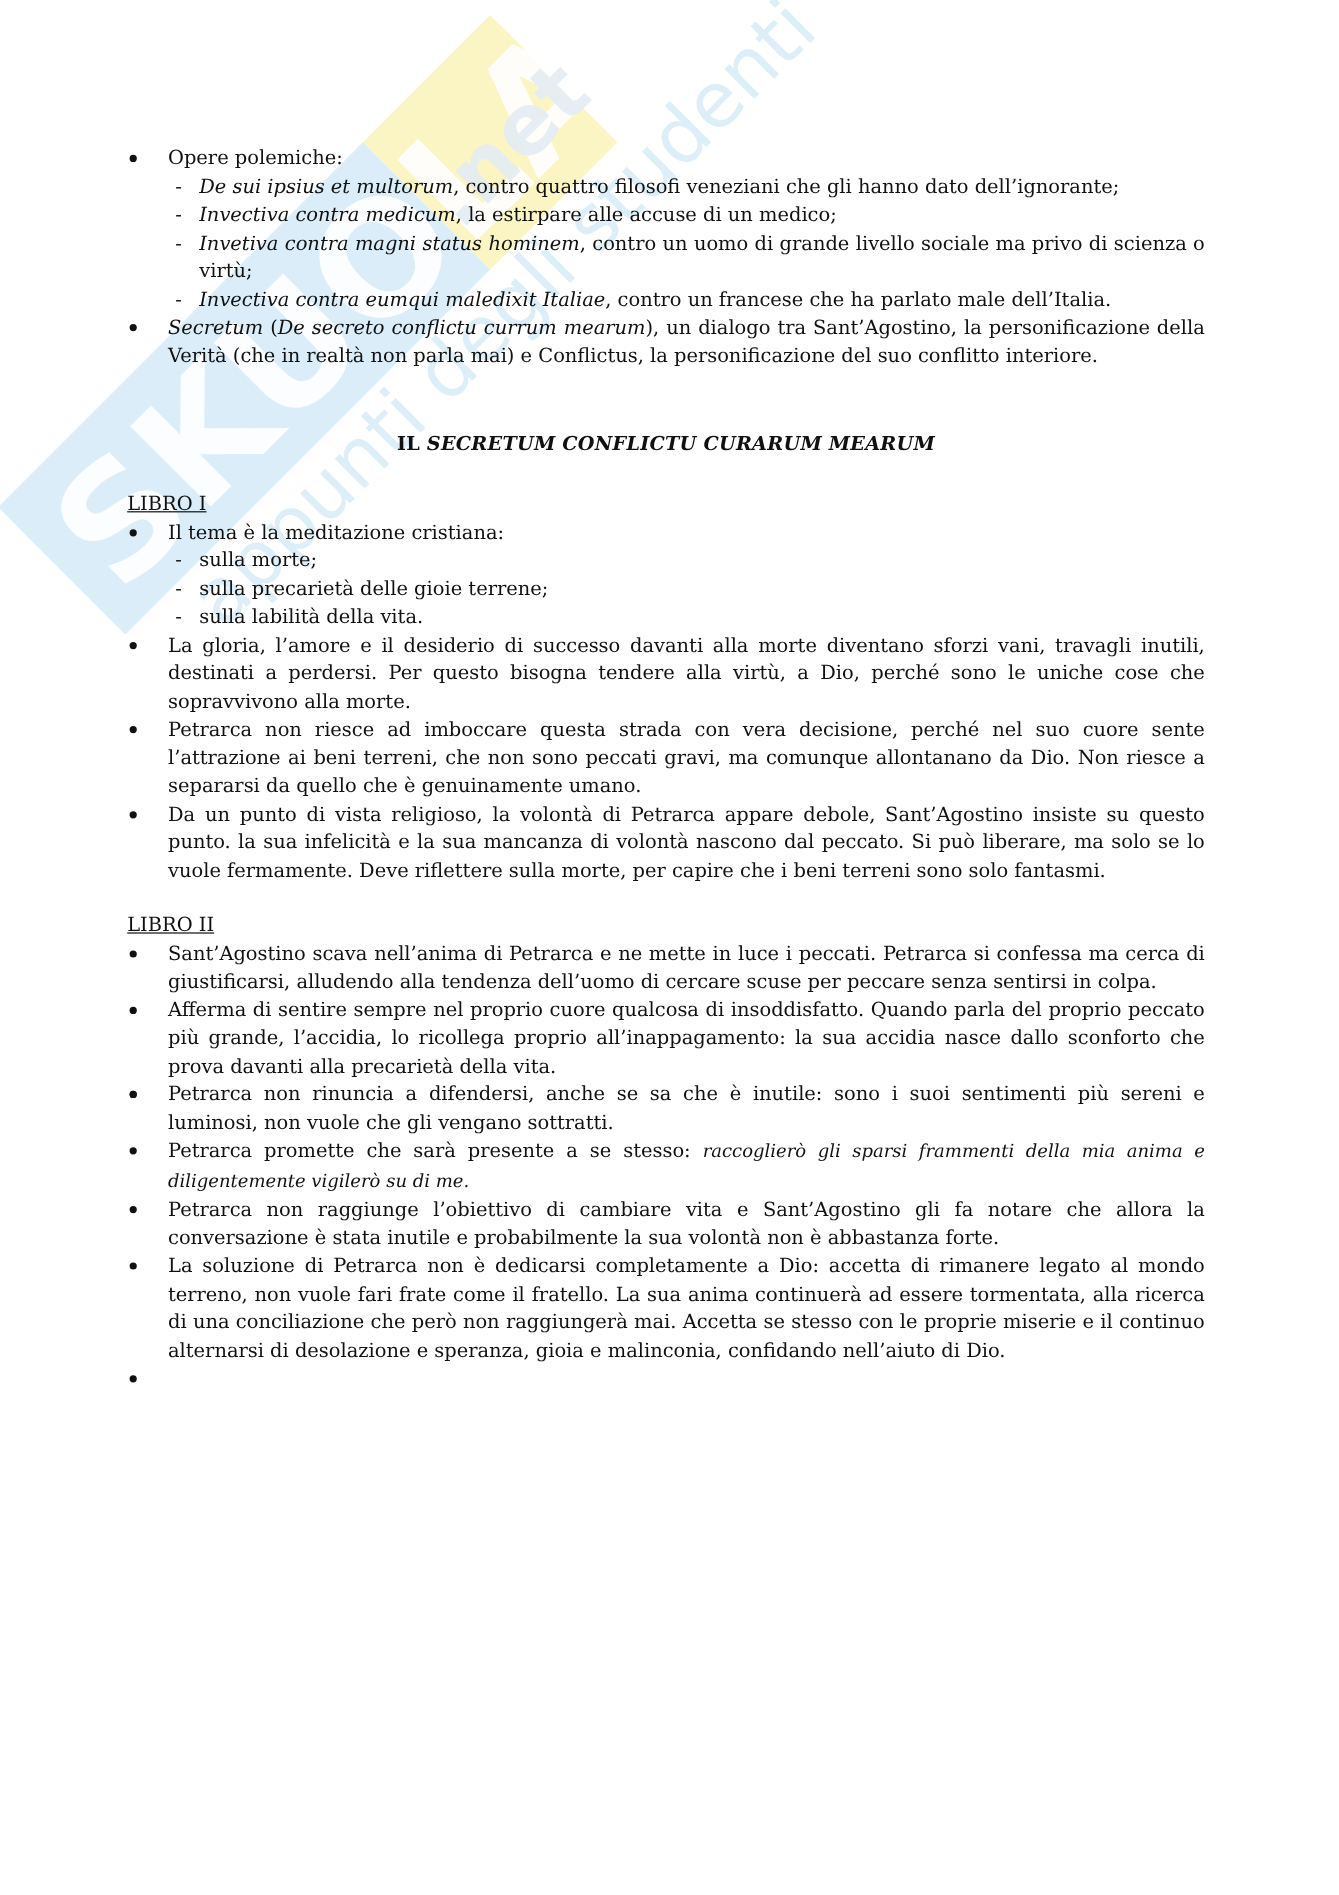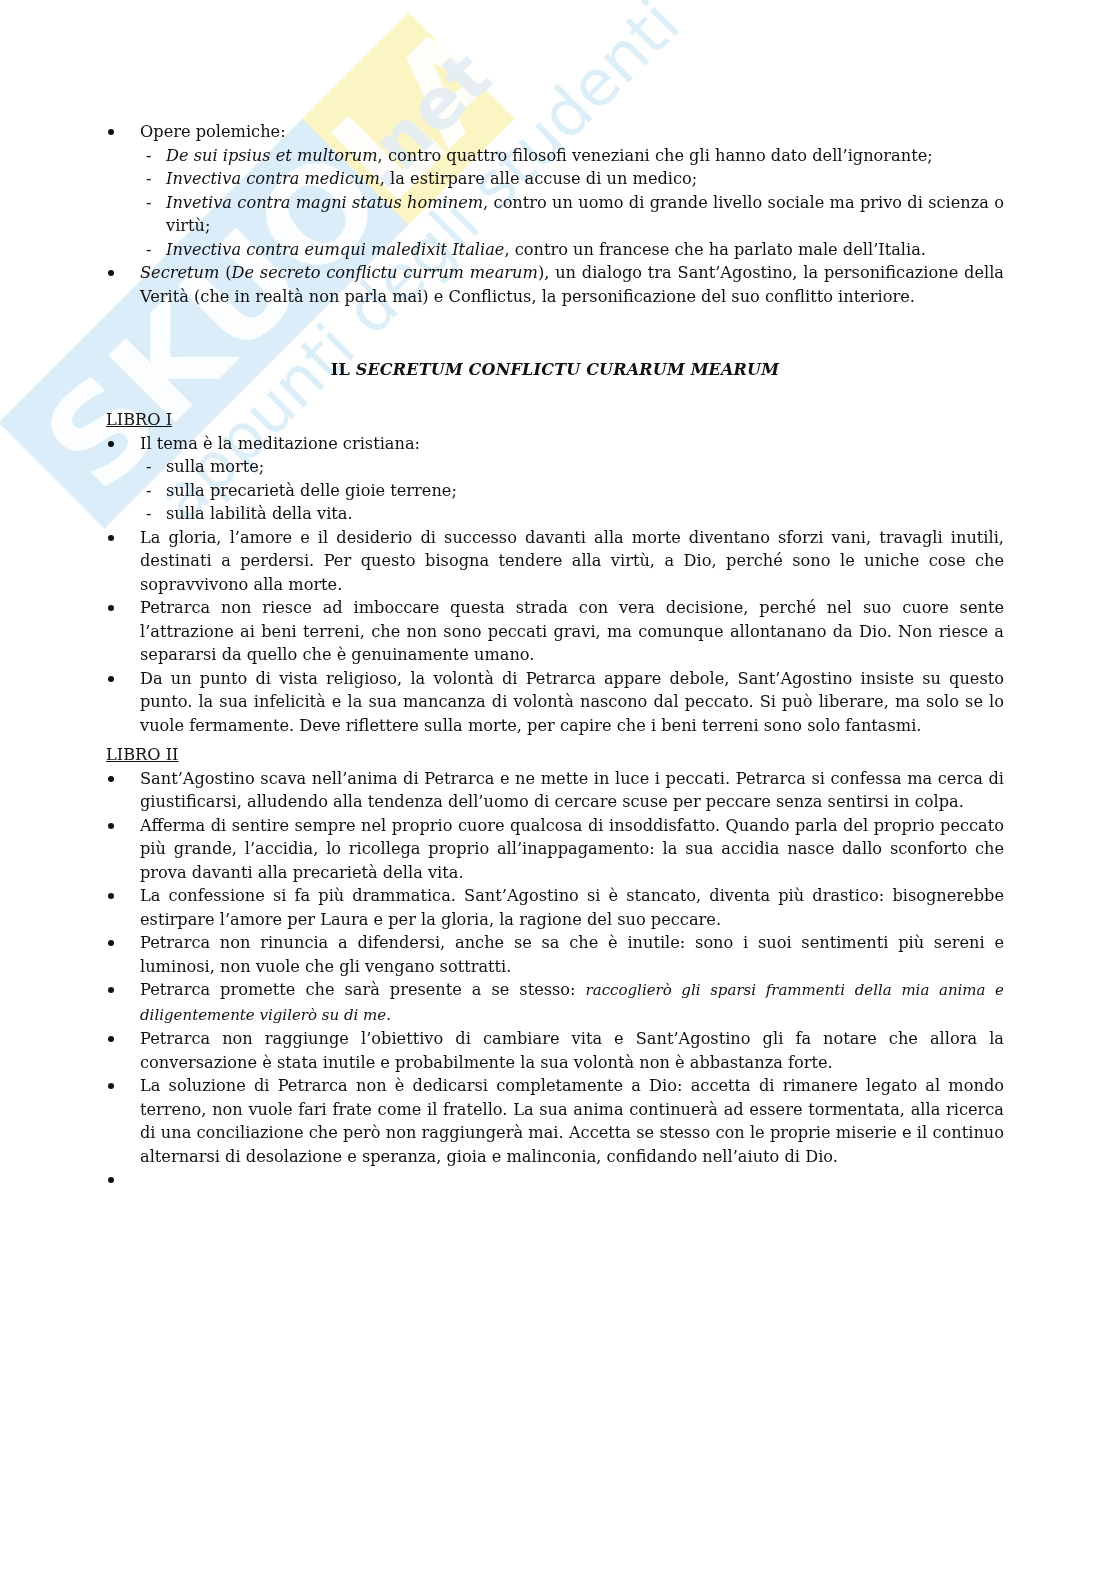--- a/index.html
+++ b/index.html
@@ -20,21 +20,21 @@
   .bullet-item > .dot {
     position: absolute; left: 2px; top: 9px; width: 6px; height: 6px; border-radius: 50%; background: #111;
   }
   .dash-list { list-style: none; margin: 0; padding: 0; }
   .dash-item { position: relative; padding-left: 26px; text-align: justify; }
   .dash-item > .dash { position: absolute; left: 6px; top: 0; }
   .section-title {
     text-align: center; font-weight: bold; font-size: 16px; line-height: 28px;
     margin: 48px 0 24px 0; letter-spacing: 0.2px;
   }
-  .libro-heading { text-decoration: underline; margin-top: 6px; }
+  .libro-heading { text-decoration: underline; margin-top: 22px; }
   .quote { font-style: italic; font-size: 15px; }
 </style>
 </head>
 <body>
 
 <div class="page">
 
   <svg class="wm" viewBox="0 0 1116 1579" xmlns="http://www.w3.org/2000/svg">
     <g transform="rotate(-45 260 260)">
       <rect x="-40" y="190" width="430" height="150" fill="#d3eaf8" opacity="0.85"></rect>
@@ -110,21 +110,20 @@
       </li>
       <li class="bullet-item">
         <span class="dot"></span>
         <span>Afferma di sentire sempre nel proprio cuore qualcosa di insoddisfatto. Quando parla del proprio peccato più grande, l’accidia, lo ricollega proprio all’inappagamento: la sua accidia nasce dallo sconforto che prova davanti alla precarietà della vita.</span>
       </li>
     </ul>
 
     <ul class="bullet-list">
       <li class="bullet-item">
         <span class="dot"></span>
-        <span>La confessione si fa più drammatica. Sant’Agostino si è stancato, diventa più drastico: bisognerebbe estirpare l’amore per Laura e per la gloria, la ragione del suo peccare.</span>
       </li>
       <li class="bullet-item">
         <span class="dot"></span>
         <span>Petrarca non rinuncia a difendersi, anche se sa che è inutile: sono i suoi sentimenti più sereni e luminosi, non vuole che gli vengano sottratti.</span>
       </li>
       <li class="bullet-item">
         <span class="dot"></span>
         <span>Petrarca promette che sarà presente a se stesso: </span><span class="quote">raccoglierò gli sparsi frammenti della mia anima e diligentemente vigilerò su di me.</span>
       </li>
       <li class="bullet-item">

